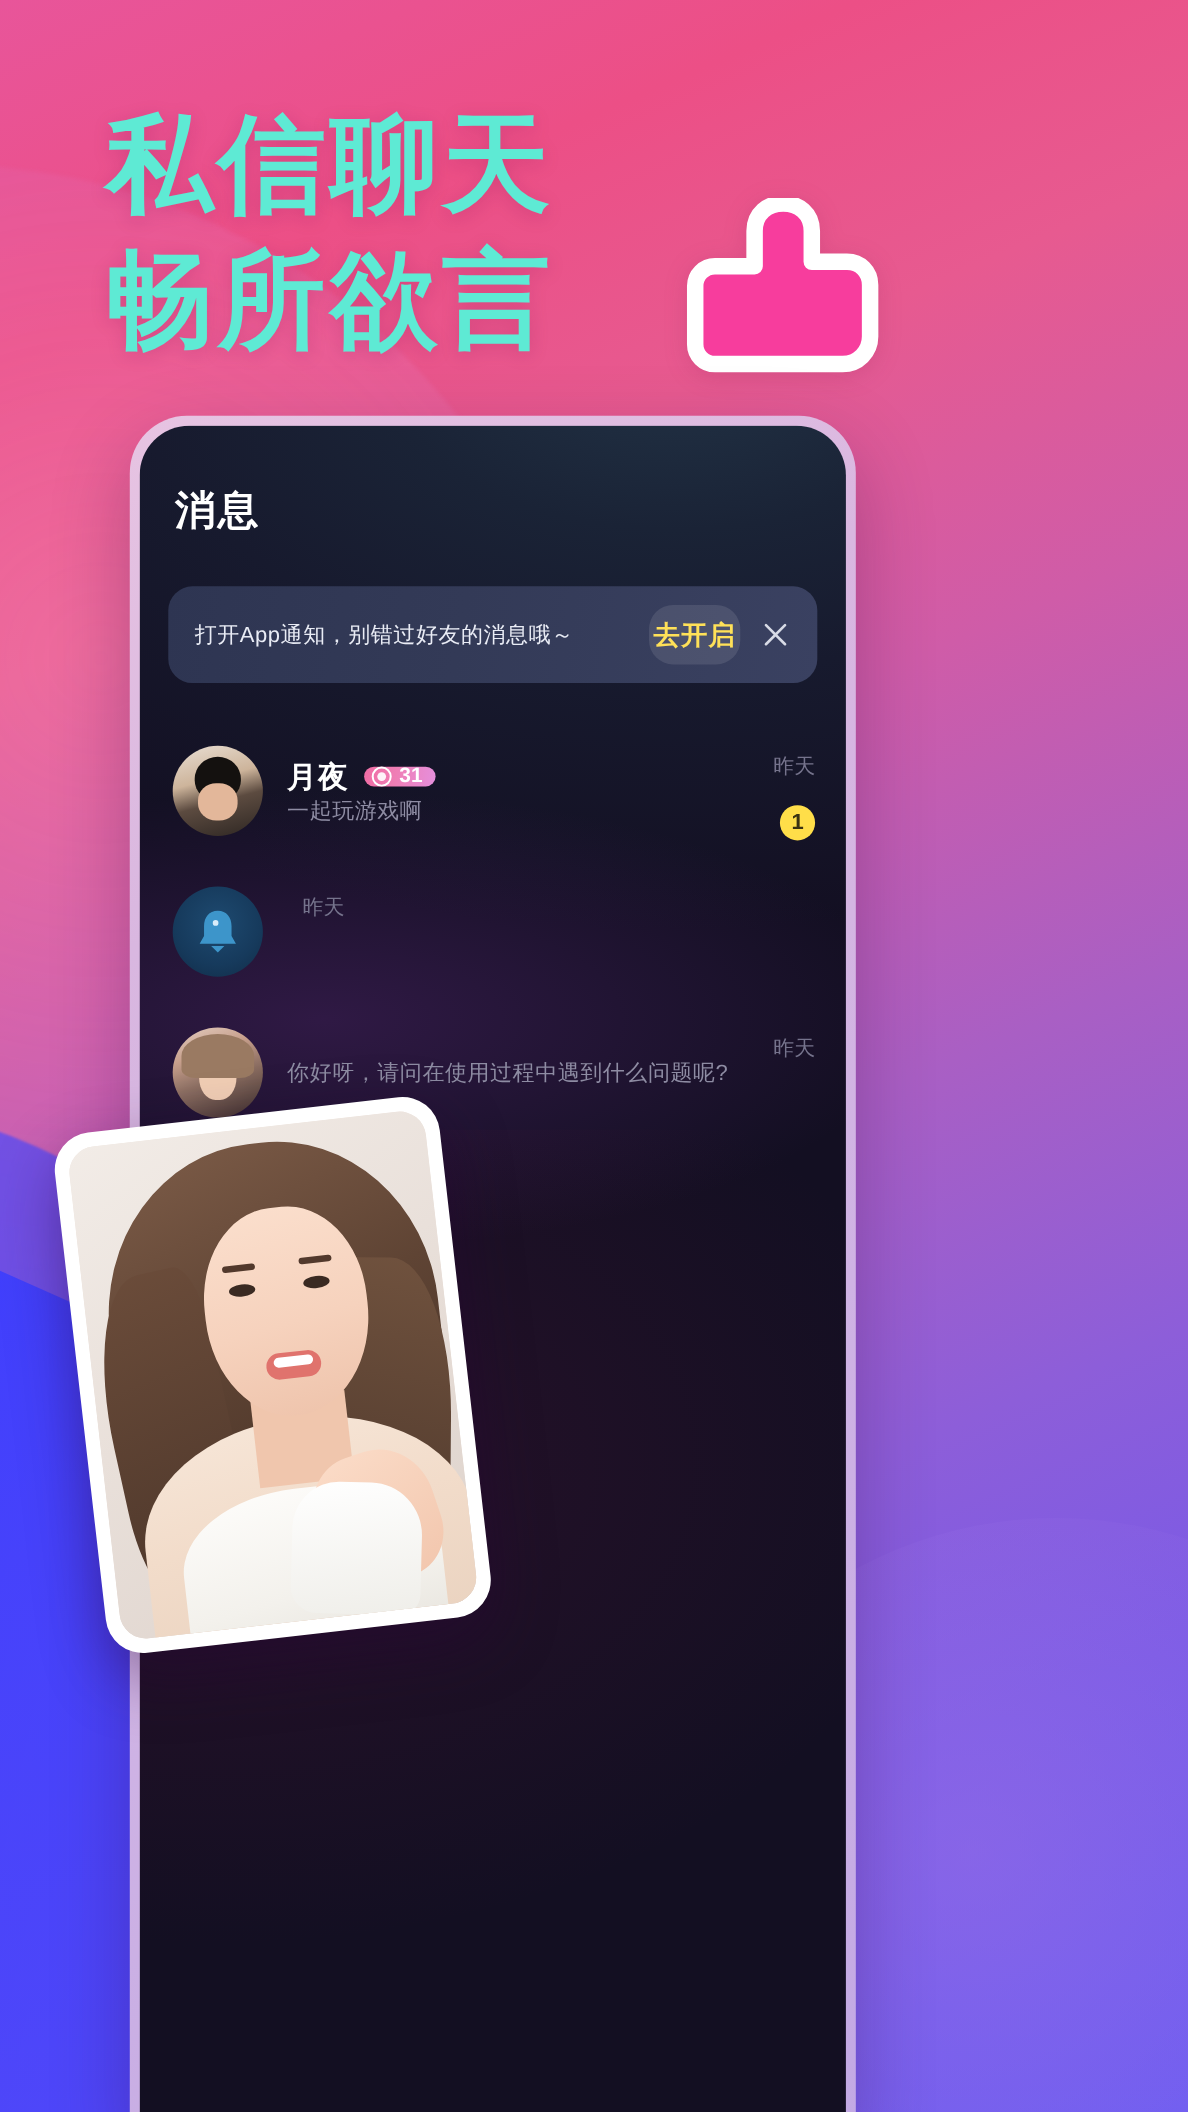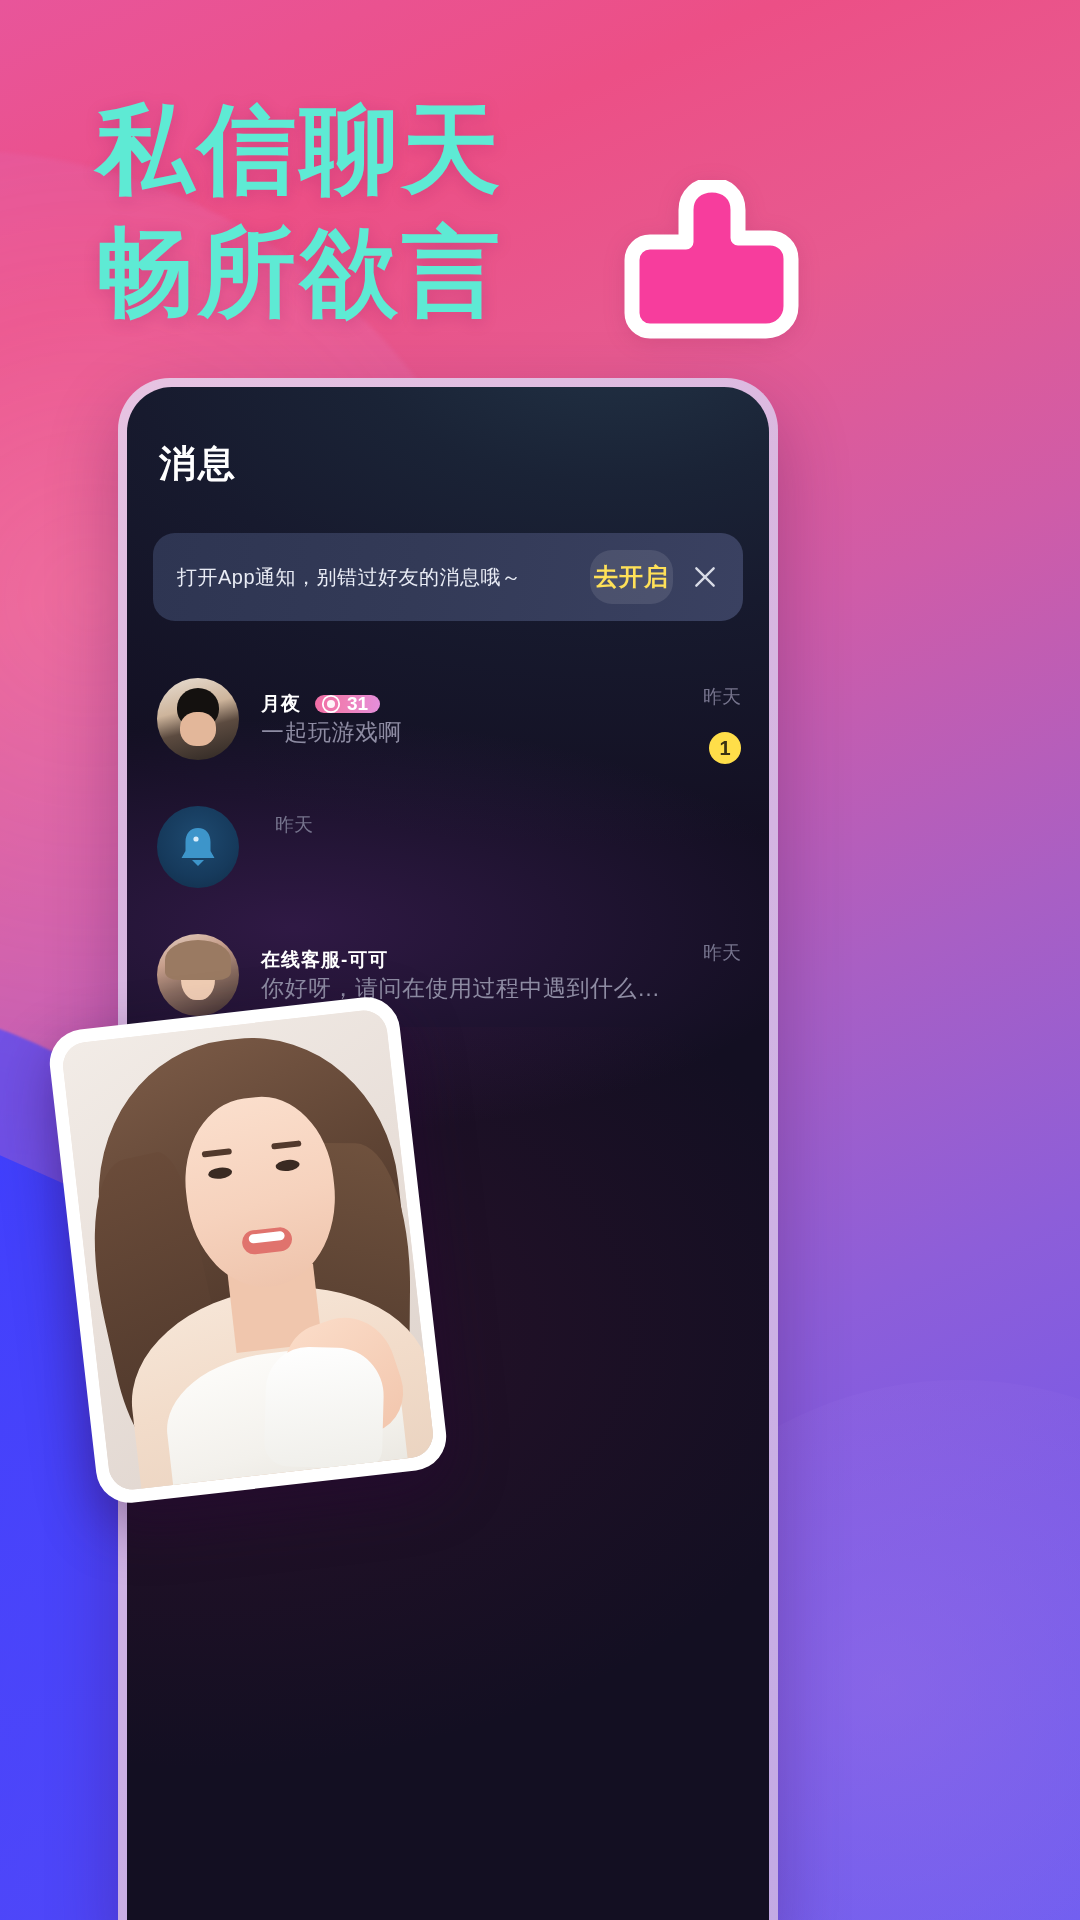--- a/index.html
+++ b/index.html
@@ -207,42 +207,42 @@
   .avatar-c::after {
     content:""; position:absolute; left:8px; top:6px;
     width:66px; height:40px; border-radius:50% 50% 20% 20%;
     background:#9a7a62;
   }
 
   .msg-body { flex:1; margin-left:22px; min-width:0; }
   .msg-top { display:flex; align-items:center; }
   .msg-name {
     color:#ffffff;
-    font-size:19px;
+    font-size:27px;
     font-weight:bold;
     letter-spacing:1px;
     white-space:nowrap;
   }
   .level-badge {
     display:inline-flex;
     align-items:center;
     gap:6px;
     margin-left:14px;
     background:linear-gradient(95deg,#f06ca4 0%,#ef7fb6 45%,#e58fdc 100%);
     border-radius:16px;
     padding:4px 12px 4px 6px;
     height:18px;
   }
   .level-badge .lvl-icon { width:20px; height:20px; display:block; }
   .level-badge .lvl-num {
     color:#ffffff; font-size:19px; font-weight:bold; line-height:1;
   }
   .msg-preview {
     color:#8e8ca3;
-    font-size:23px;
+    font-size:20px;
     letter-spacing:0.5px;
     white-space:nowrap;
     overflow:hidden;
     text-overflow:ellipsis;
   }
   .msg-meta {
     flex:0 0 auto;
     display:flex;
     flex-direction:column;
     align-items:flex-end;
@@ -444,23 +444,20 @@
         </div>
         <div class="msg-meta">
           <div class="msg-time">昨天</div>
           <div class="unread hidden"></div>
         </div>
       </div>
 
       <div class="msg-row">
         <div class="avatar avatar-c"></div>
         <div class="msg-body">
-          <div class="msg-top">
-            <span class="msg-name">在线客服-可可</span>
-          </div>
           <div class="msg-preview">你好呀，请问在使用过程中遇到什么问题呢?</div>
         </div>
         <div class="msg-meta">
           <div class="msg-time">昨天</div>
           <div class="unread hidden"></div>
         </div>
       </div>
 
     </div>
   </div>

